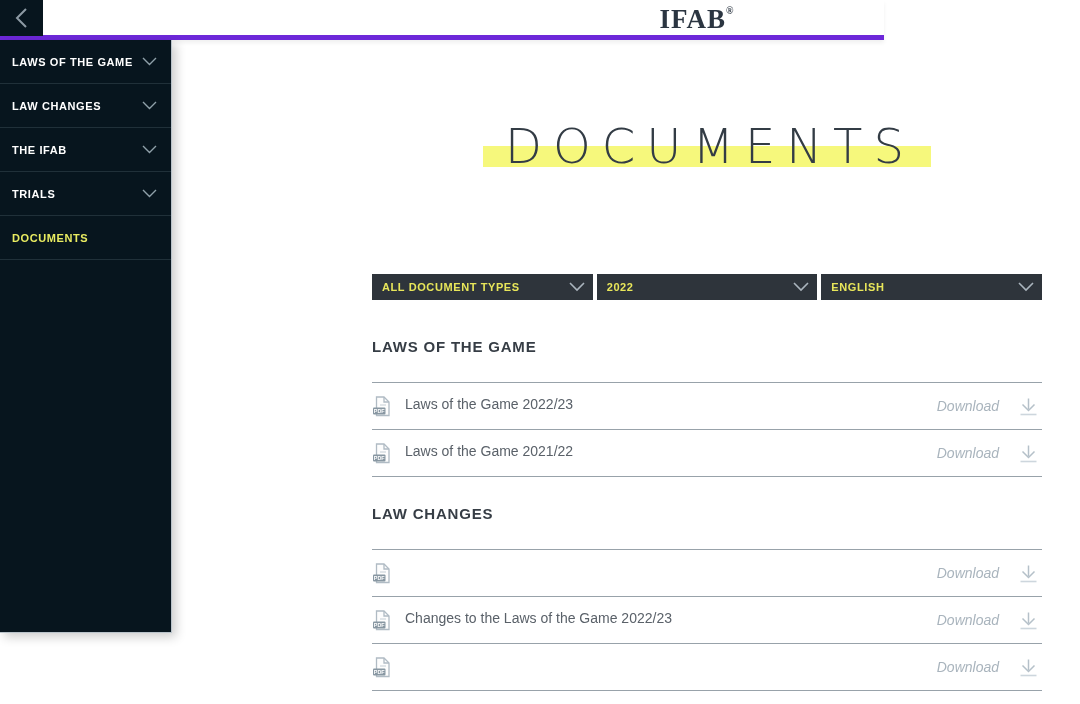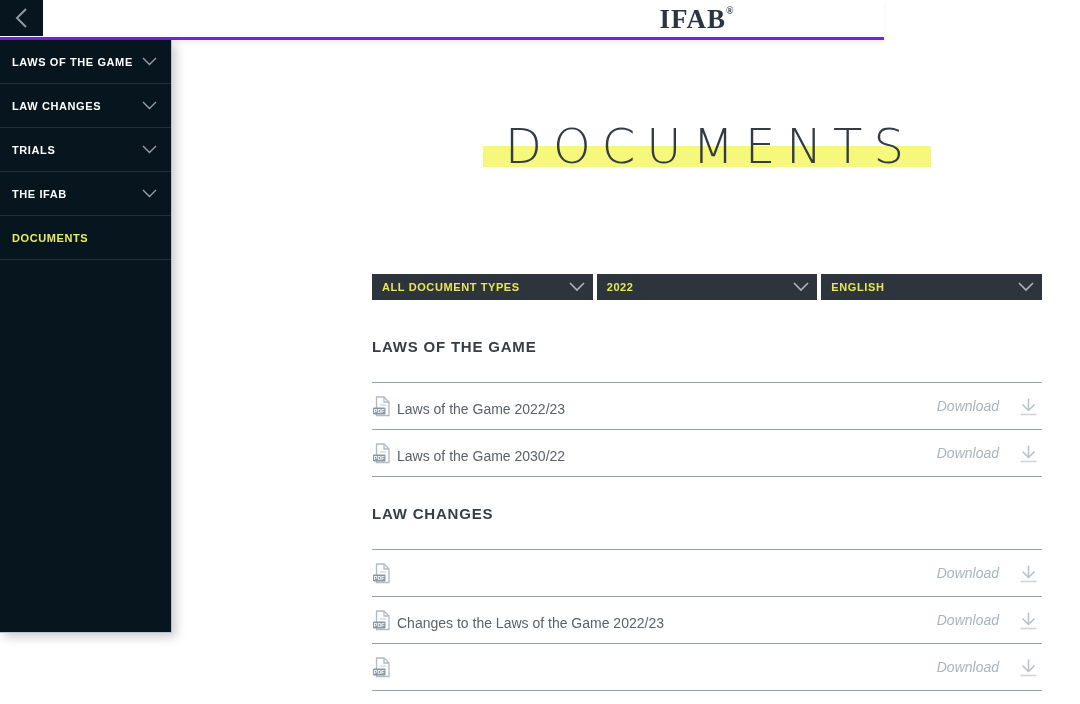--- a/index.html
+++ b/index.html
@@ -6,21 +6,21 @@
   html,body { margin:0; padding:0; }
   body {
     width:1080px; height:704px; position:relative; overflow:hidden;
     background:#ffffff;
     font-family:"Liberation Sans", sans-serif;
   }
 
   
   .header {
     position:absolute; top:0; left:0; width:884px; height:40px;
-    background:#ffffff; border-bottom:3px solid #6d28d9;
+    background:#ffffff; border-bottom:5px solid #6d28d9;
     box-shadow:0 3px 4px rgba(0,0,0,0.06);
     z-index:5;
   }
   .logo {
     position:absolute; left:697px; top:19px; transform:translate(-50%,-50%);
     font-family:"Liberation Serif", serif; font-weight:700;
     font-size:27px; color:#2b3541; letter-spacing:1px; white-space:nowrap;
   }
   .logo sup { font-size:10px; vertical-align:top; line-height:1; position:relative; top:2px; }
 
@@ -75,21 +75,21 @@
   .section { margin-top:38px; }
   .section + .section { margin-top:28px; }
   .section-title {
     margin:0; font-size:15px; font-weight:700; color:#363d45; letter-spacing:0.8px;
   }
   .rows { margin-top:27px; border-top:1px solid #98a2aa; }
   .doc-row {
     height:47px; display:flex; align-items:center; justify-content:space-between;
     border-bottom:1px solid #98a2aa;
   }
-  .doc-left { display:flex; align-items:flex-end; gap:5px; min-width:0; }
+  .doc-left { display:flex; align-items:flex-start; gap:13px; min-width:0; }
   .doc-title { font-size:14px; color:#5a6169; white-space:nowrap; }
   .download-link {
     display:flex; align-items:center; gap:18px; cursor:pointer;
     text-decoration:none; padding-right:2px;font-style:italic;
   }
   .download-label { font-size:14px; color:#a9b4bd; }
 
   svg { display:block; }
 </style>
 </head>
@@ -120,30 +120,30 @@
   <div class="nav-item">
     <span class="nav-label">LAW CHANGES</span>
     <span class="nav-chevron">
       <svg width="15" height="9" viewBox="0 0 15 9">
         <polyline points="1,1 7.5,7.5 14,1" fill="none" stroke="#8fa0a9" stroke-width="1.4"></polyline>
       </svg>
     </span>
   </div>
 
   <div class="nav-item">
-    <span class="nav-label">TRIALS</span>
+    <span class="nav-label">THE IFAB</span>
     <span class="nav-chevron">
       <svg width="15" height="9" viewBox="0 0 15 9">
         <polyline points="1,1 7.5,7.5 14,1" fill="none" stroke="#8fa0a9" stroke-width="1.4"></polyline>
       </svg>
     </span>
   </div>
 
   <div class="nav-item">
-    <span class="nav-label">THE IFAB</span>
+    <span class="nav-label">TRIALS</span>
     <span class="nav-chevron">
       <svg width="15" height="9" viewBox="0 0 15 9">
         <polyline points="1,1 7.5,7.5 14,1" fill="none" stroke="#8fa0a9" stroke-width="1.4"></polyline>
       </svg>
     </span>
   </div>
 
   <div class="nav-item active">
     <span class="nav-label">DOCUMENTS</span>
 
@@ -219,21 +219,21 @@
     <div class="doc-left">
       <span>
         <svg width="20" height="21" viewBox="0 0 20 21">
           <path d="M4.5 1 H12 L17 6 V19.5 H4.5 Z" fill="#fdfdfd" stroke="#b0bbc4" stroke-width="1.3"></path>
           <path d="M12 1 V6 H17" fill="none" stroke="#b0bbc4" stroke-width="1.3"></path>
           <line x1="8" y1="9" x2="14" y2="9" stroke="#c4cdd4" stroke-width="1"></line>
           <rect x="1" y="11.5" width="12.5" height="7" rx="1" fill="#8897a2"></rect>
           <text class="pdf-badge-text" x="7.2" y="16.9" text-anchor="middle" font-family="Liberation Sans, sans-serif" font-size="5.4" font-weight="bold" fill="#ffffff">PDF</text>
         </svg>
       </span>
-      <span class="doc-title">Laws of the Game 2030/22</span>
+      <span class="doc-title">Laws of the Game 2021/22</span>
     </div>
     <a class="download-link">
       <span class="download-label">Download</span>
       <span>
         <svg width="23" height="19" viewBox="0 0 23 19">
           <path d="M11.5 1.5 V12.5" fill="none" stroke="#b5c0c9" stroke-width="1.5"></path>
           <path d="M5.5 7.5 L11.5 13.5 L17.5 7.5" fill="none" stroke="#b5c0c9" stroke-width="1.5"></path>
           <path d="M3.5 17.5 H19.5" fill="none" stroke="#cdd6dd" stroke-width="1.6"></path>
         </svg>
       </span>

